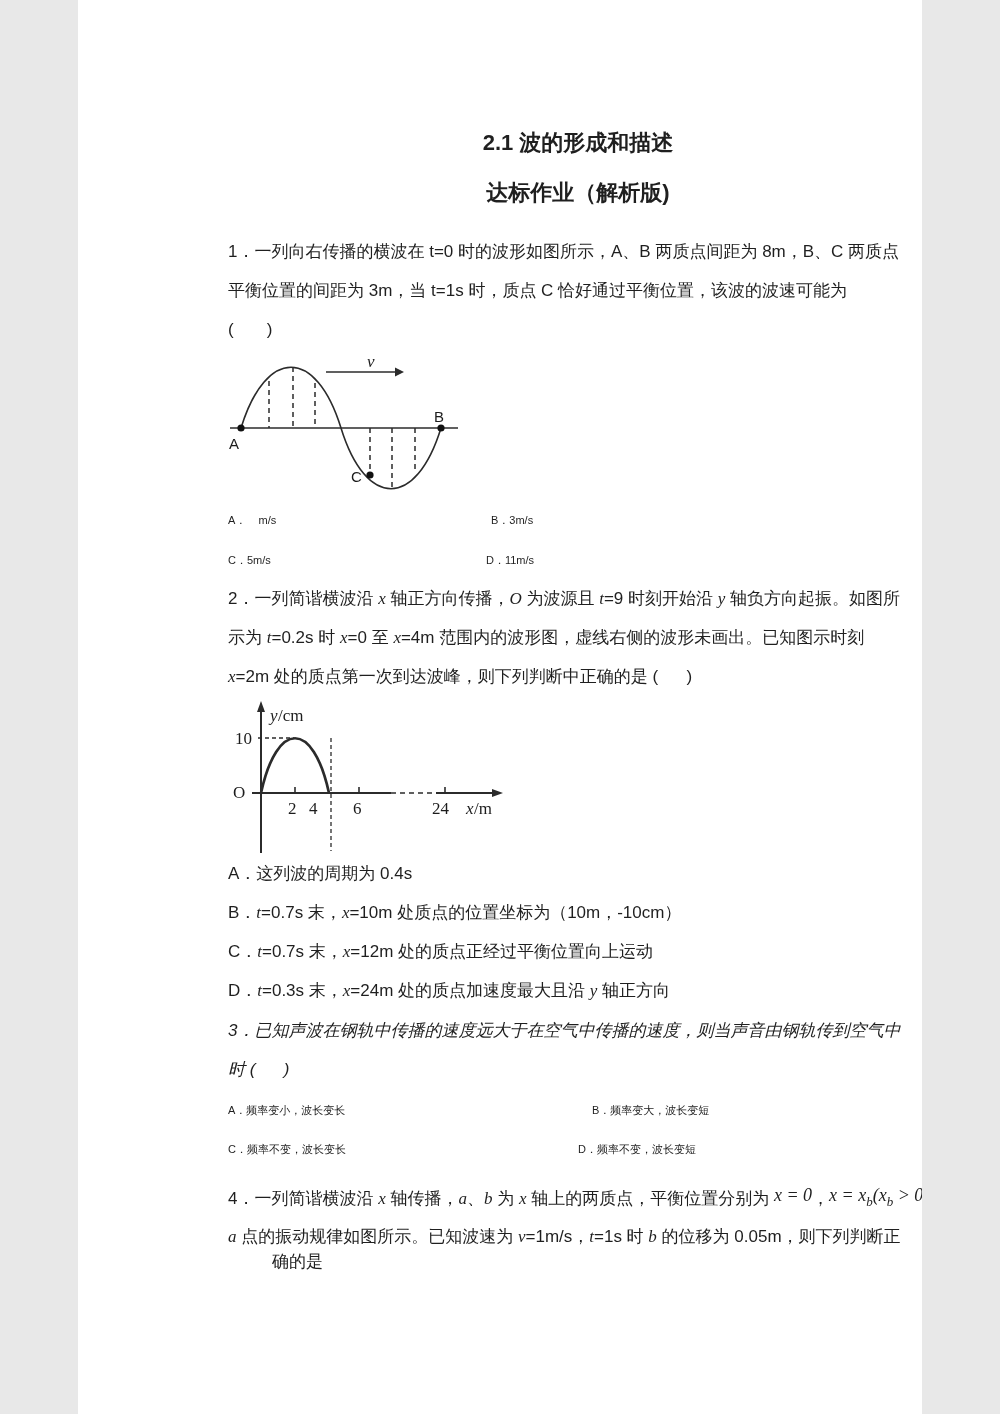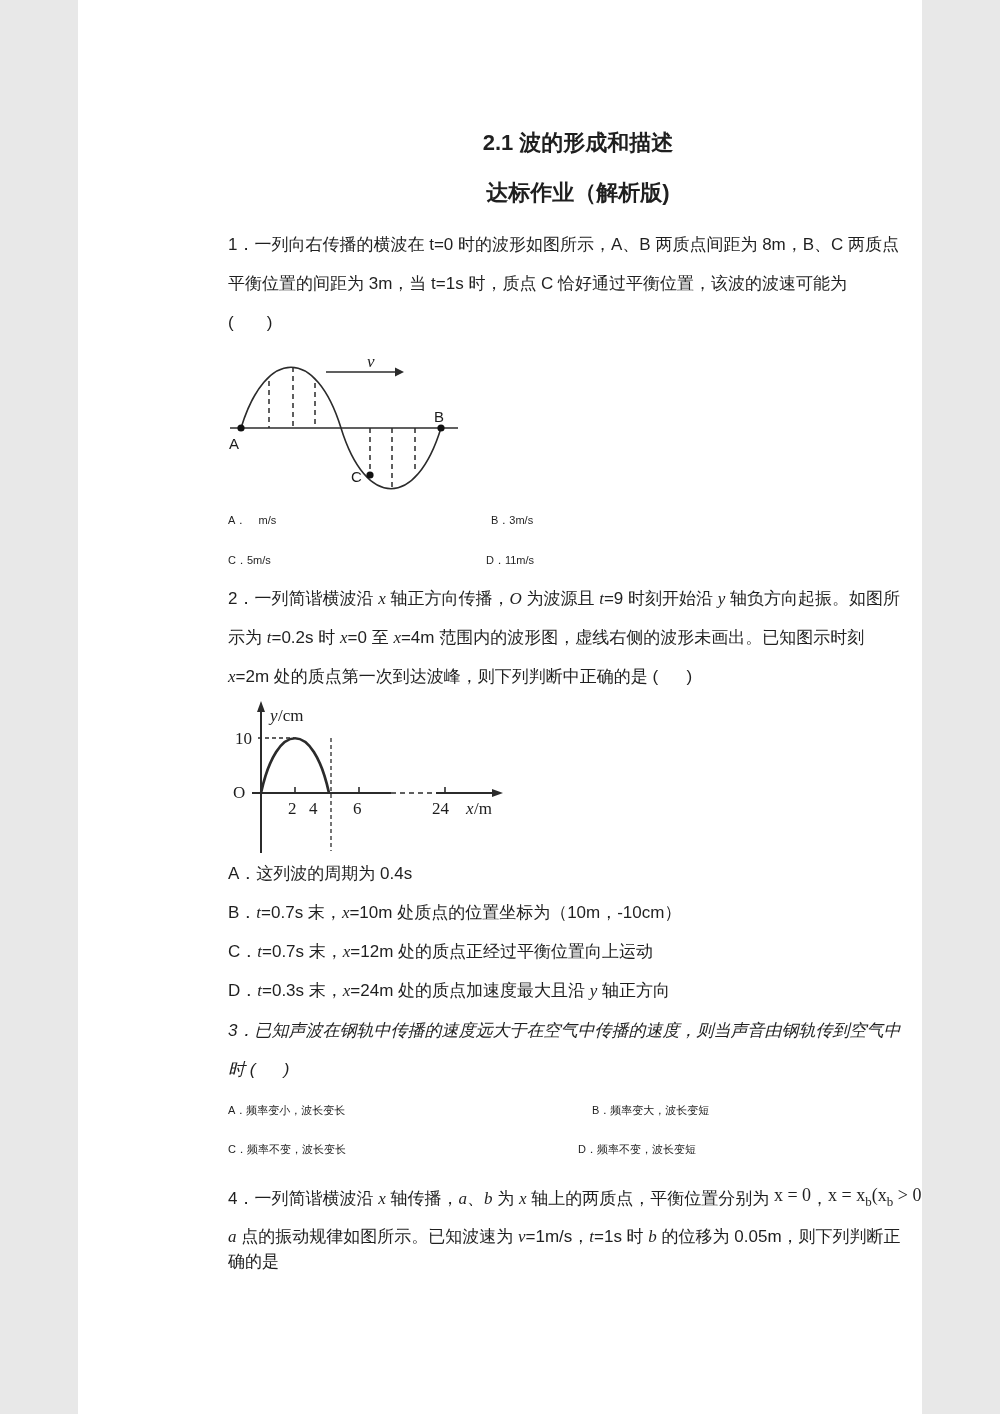--- a/index.html
+++ b/index.html
@@ -28,39 +28,40 @@
   .optline {
     position:absolute; font-size:11px; line-height:20px; white-space:pre;
   }
   .q4line { position:absolute; left:150px; font-size:17px; line-height:22px; white-space:pre; }
   .it {
     font-family:"Liberation Serif", serif;
     font-style:italic;
   }
   .math {
     font-family:"Liberation Serif", serif;
+    font-style:italic;
     font-size:18px;
     vertical-align:3px;
   }
   .math.sub { font-size:13px; vertical-align:-2px; }
   .fig { position:absolute; }
   .figlbl-sans { font-family:"Liberation Sans", sans-serif; font-size:15px; fill:#1c1c1c; }
   .figlbl-serif { font-family:"Liberation Serif", serif; font-size:17px; fill:#1c1c1c; }
   .figlbl-ital { font-family:"Liberation Serif", serif; font-style:italic; font-size:17px; fill:#1c1c1c; }
   .stroke { stroke:#2b2b2b; fill:none; }
 </style>
 </head>
 <body>
 
 <div class="page">
 
   <div class="title t1">2.1 波的形成和描述</div>
   <div class="title t2">达标作业（解析版)</div>
 
-  <div class="stemblock" style="top:225px;">
+  <div class="stemblock" style="top:232px;">
     <div class="line"><span>1．一列向右传播的横波在 t=0 时的波形如图所示，A、B 两质点间距为 8m，B、C 两质点</span></div>
     <div class="line"><span>平衡位置的间距为 3m，当 t=1s 时，质点 C 恰好通过平衡位置，该波的波速可能为</span></div>
     <div class="line"><span>(       )</span></div>
   </div>
 
   <svg class="fig" style="left:148px; top:345px;" width="240" height="158" viewBox="0 0 240 158">
 
     <line class="stroke" x1="4" y1="83" x2="232" y2="83" stroke-width="1.6"></line>
 
     <path class="stroke" d="M15,83 C40,2 90,2 115,83 C140,164 190,164 215,83" stroke-width="1.6"></path>
@@ -146,15 +147,15 @@
     <div class="line"><span>时 (      )</span></div>
   </div>
 
   <div class="optline" style="left:150px; top:1100px;"><span>A．频率变小，波长变长</span></div>
   <div class="optline" style="left:514px; top:1100px;"><span>B．频率变大，波长变短</span></div>
   <div class="optline" style="left:150px; top:1139px;"><span>C．频率不变，波长变长</span></div>
   <div class="optline" style="left:500px; top:1139px;"><span>D．频率不变，波长变短</span></div>
 
   <div class="q4line" style="top:1184px;"><span>4．一列简谐横波沿 </span><span class="it">x</span><span> 轴传播，</span><span class="it">a</span><span>、</span><span class="it">b</span><span> 为 </span><span class="it">x</span><span> 轴上的两质点，平衡位置分别为 </span><span class="math">x = 0</span><span>，</span><span class="math">x = x</span><span class="math sub">b</span><span class="math">(</span><span class="math">x</span><span class="math sub">b</span><span class="math"> &gt; 0)</span><span>。</span></div>
   <div class="q4line" style="top:1226px;"><span class="it">a</span><span> 点的振动规律如图所示。已知波速为 </span><span class="it">v</span><span>=1m/s，</span><span class="it">t</span><span>=1s 时 </span><span class="it">b</span><span> 的位移为 0.05m，则下列判断正</span></div>
-  <div class="q4line" style="top:1251px;"><span>确的是</span></div>
+  <div class="q4line" style="top:1251px;margin-left:44px;"><span>确的是</span></div>
 
 </div>
 
 </body></html>

